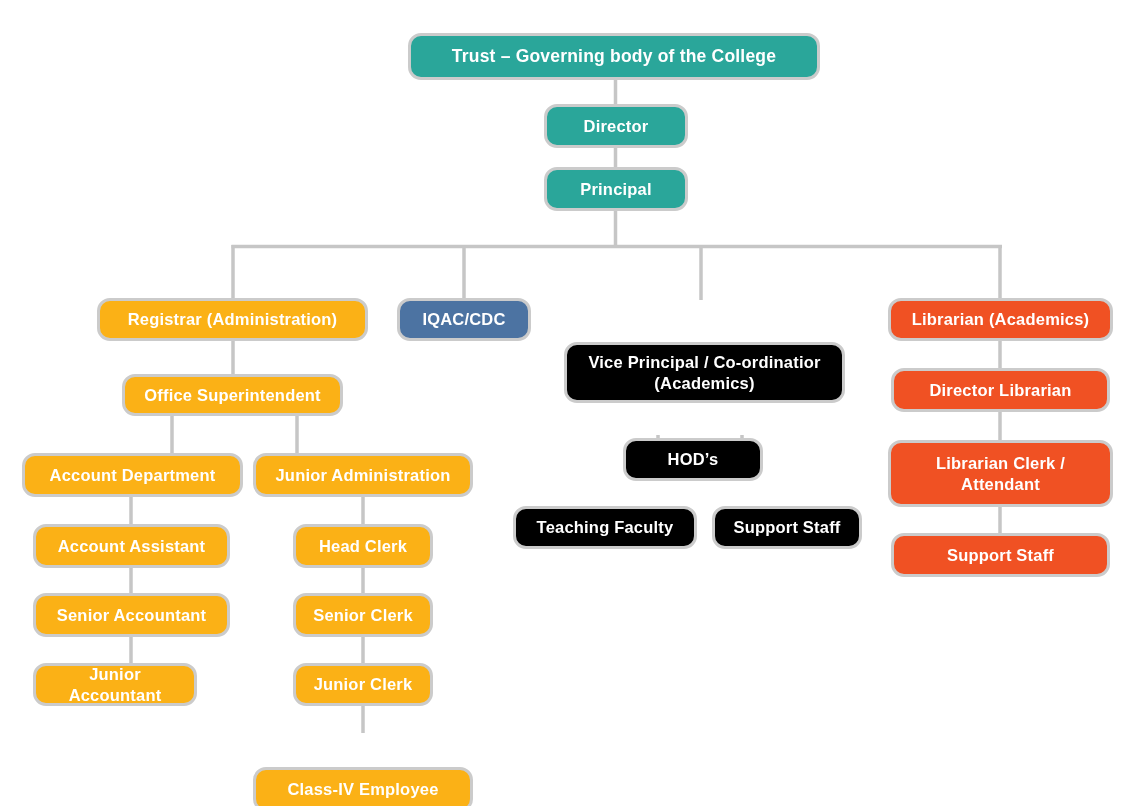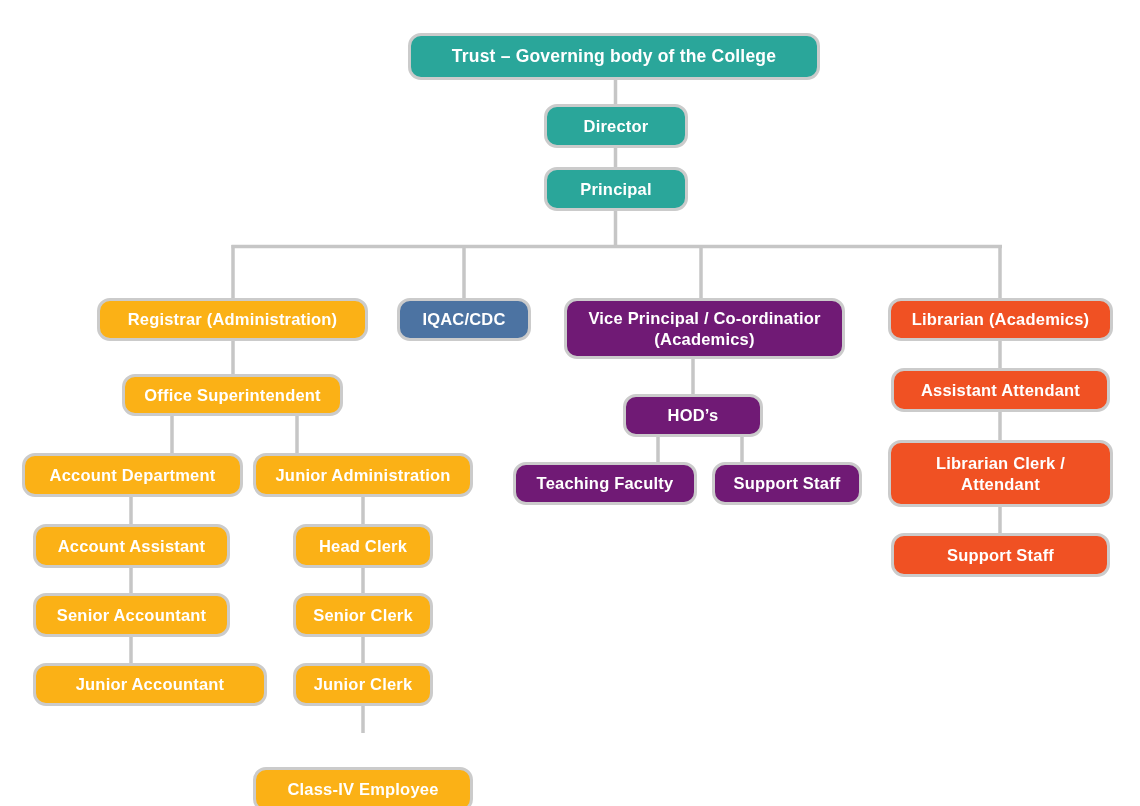--- a/index.html
+++ b/index.html
@@ -36,21 +36,21 @@
     align-items: center;
     justify-content: center;
     text-align: center;
     white-space: pre-line;
     padding: 2px 6px;
   }
   .node.big { font-size: 17.5px; }
   .teal   { background: #2aa69a; }
   .yellow { background: #fbb116; }
   .blue   { background: #4c73a2; }
-  .green  { background: #701a75; }
+  .green  { background: #000000; margin-top: 44px; }
   .red    { background: #f05123; }
 </style>
 </head>
 <body>
 
 <div class="canvas">
 
   <svg class="connectors" viewBox="0 0 1140 806" xmlns="http://www.w3.org/2000/svg">
     <g stroke="#c6c6c6" stroke-width="3.5" fill="none">
 
@@ -104,36 +104,36 @@
   <div class="node yellow" style="left:122px; top:374px; width:221px; height:42px;">Office Superintendent</div>
 
   <div class="node yellow" style="left:22px; top:453px; width:221px; height:44px;">Account Department</div>
 
   <div class="node yellow" style="left:253px; top:453px; width:220px; height:44px;">Junior Administration</div>
 
   <div class="node yellow" style="left:33px; top:524px; width:197px; height:44px;">Account Assistant</div>
 
   <div class="node yellow" style="left:33px; top:593px; width:197px; height:44px;">Senior Accountant</div>
 
-  <div class="node yellow" style="left:33px; top:663px; width:234px; height:43px;">Junior Accountant</div>
+  <div class="node yellow" style="left:33px; top:663px; width:164px; height:43px;">Junior Accountant</div>
 
   <div class="node yellow" style="left:293px; top:524px; width:140px; height:44px;">Head Clerk</div>
 
   <div class="node yellow" style="left:293px; top:593px; width:140px; height:44px;">Senior Clerk</div>
 
   <div class="node yellow" style="left:293px; top:663px; width:140px; height:43px;">Junior Clerk</div>
 
   <div class="node yellow" style="left:253px; top:731px; width:220px; height:45px;margin-top:36px;">Class-IV Employee</div>
 
   <div class="node green" style="left:623px; top:394px; width:140px; height:43px;">HOD’s</div>
 
   <div class="node green" style="left:513px; top:462px; width:184px; height:43px;">Teaching Faculty</div>
 
   <div class="node green" style="left:712px; top:462px; width:150px; height:43px;">Support Staff</div>
 
-  <div class="node red" style="left:891px; top:368px; width:219px; height:44px;">Assistant Attendant</div>
+  <div class="node red" style="left:891px; top:368px; width:219px; height:44px;">Director Librarian</div>
 
   <div class="node red" style="left:888px; top:440px; width:225px; height:67px;">Librarian Clerk /
 Attendant</div>
 
   <div class="node red" style="left:891px; top:533px; width:219px; height:44px;">Support Staff</div>
 
 </div>
 
 </body></html>

